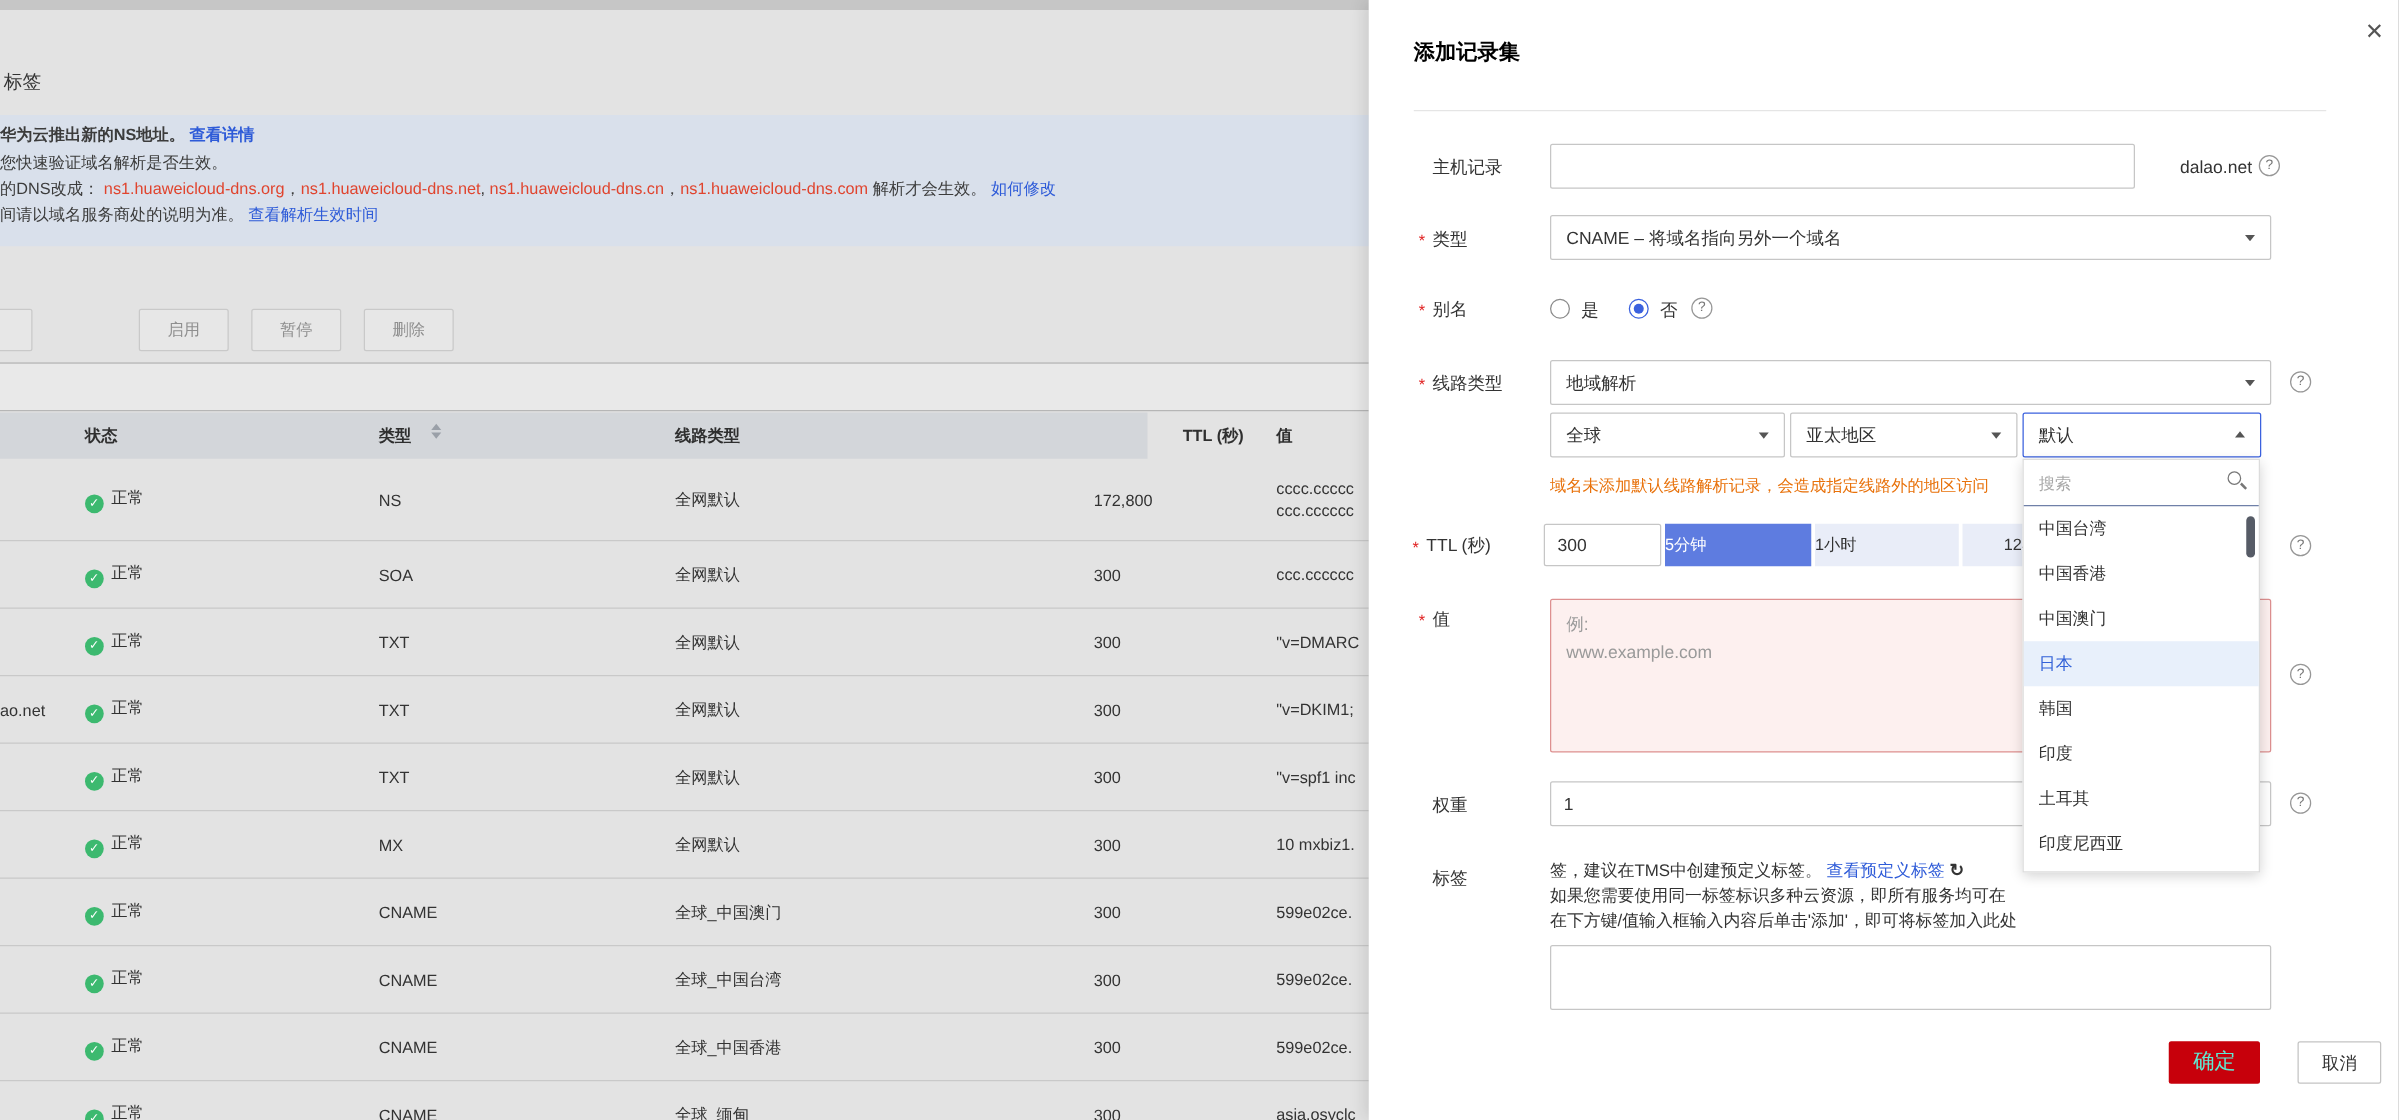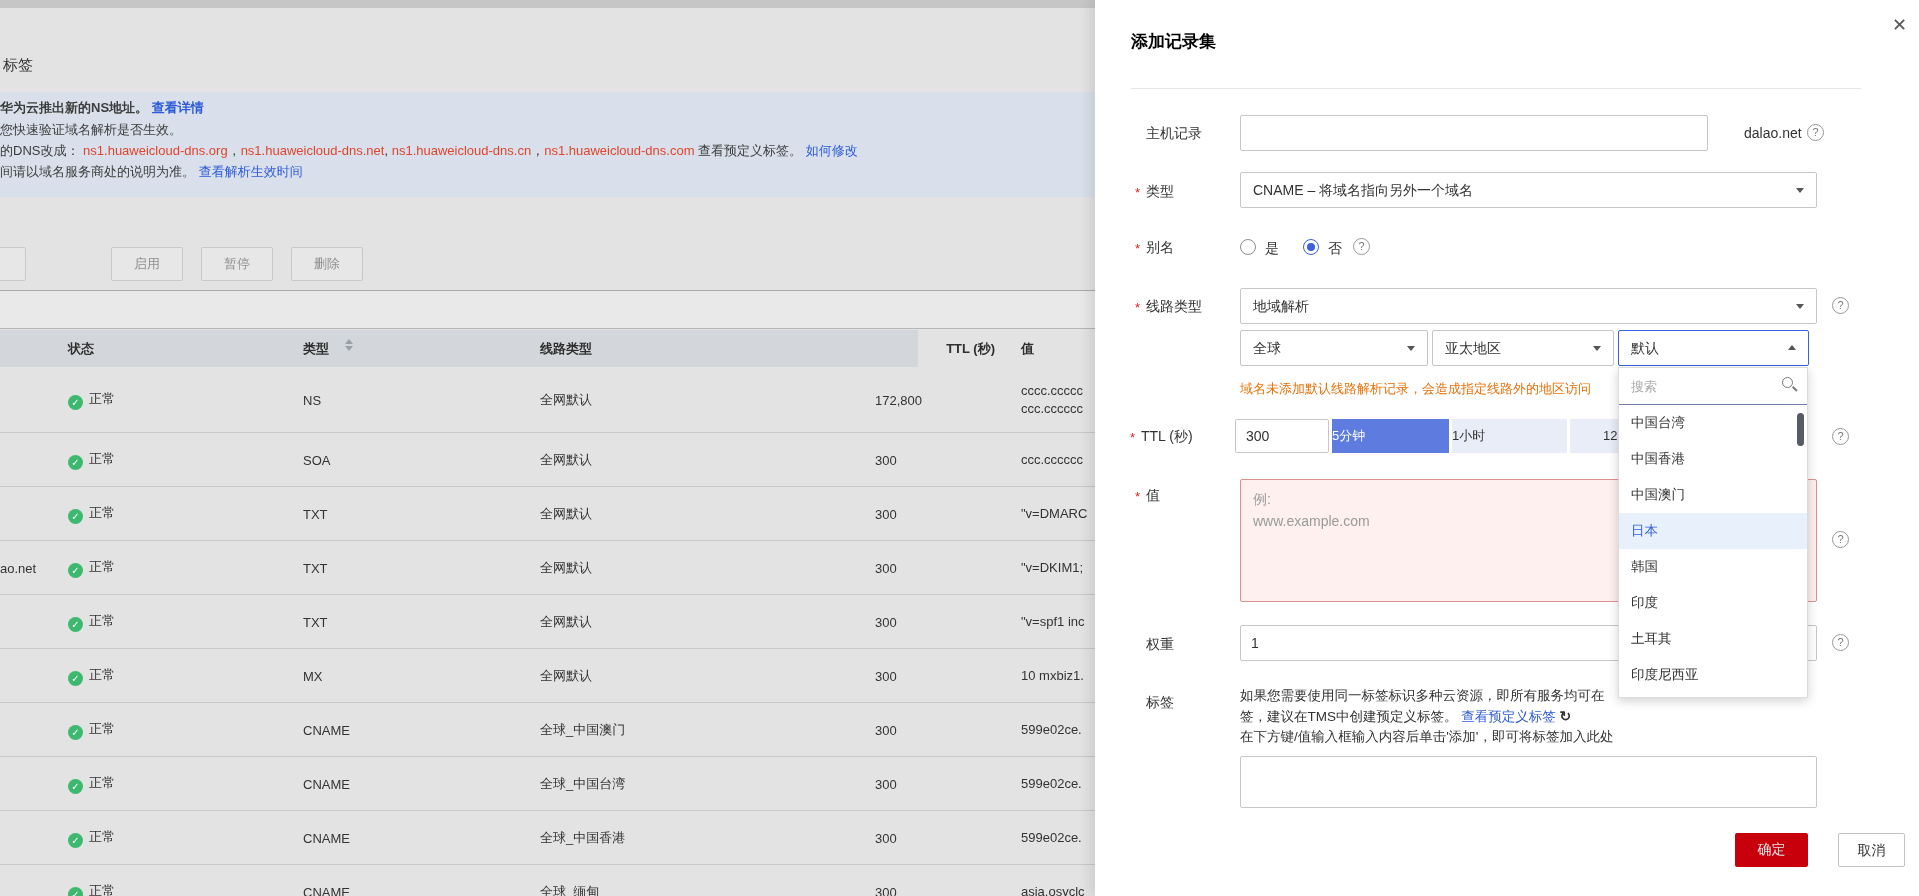--- a/index.html
+++ b/index.html
@@ -79,21 +79,21 @@
 
   .ttl-btn { height:34px; line-height:34px; text-align:left; font-size:13px; background:#e9edf8; color:#333; }
   .ttl-btn.sel-b { background:#5e7ce0; color:#fff; }
 
   .err-area { background:#fdf0ef; border:1px solid #dd9090; border-radius:2px; }
   .ph { font-size:14px; color:#9a9a9a; line-height:22px; }
 
   .tag-desc { font-size:13.5px; line-height:20px; color:#333; white-space:nowrap; }
   .refresh-ico { color:#333; font-weight:bold; font-size:14px; }
 
-  .btn-ok { background:#c7000b; color:#e5e5e5; border:none; border-radius:2px; font-size:14px; }
+  .btn-ok { background:#c7000b; color:#5eead4; border:none; border-radius:2px; font-size:17px; }
   .btn-cancel { background:#fff; color:#333; border:1px solid #c3c3c3; border-radius:2px; font-size:14px; }
   .btn-ok, .btn-cancel { height:34px; text-align:center; line-height:32px; cursor:pointer; }
 
   
   .dropdown {
     left:1618px; top:367px; width:190px; background:#fff; z-index:50;
     border:1px solid #dcdcdc; box-shadow:0 3px 10px rgba(0,0,0,.18);
   }
   .dd-search { position:relative; height:37px; border-bottom:1px solid #6f80a8; }
   .dd-search .ph-txt { position:absolute; left:12px; top:10px; font-size:13px; color:#a8a8a8; }
@@ -115,21 +115,21 @@
     <div class="bl" style="top:7px;font-weight:bold;">
       <span>华为云推出新的NS地址。</span>
       <a>查看详情</a>
     </div>
     <div class="bl" style="top:29px;">
       <span>您快速验证域名解析是否生效。</span>
     </div>
     <div class="bl" style="top:50px;">
       <span>的DNS改成：</span>
       <span class="ns-red">ns1.huaweicloud-dns.org</span><span>，</span><span class="ns-red">ns1.huaweicloud-dns.net</span><span>, </span><span class="ns-red">ns1.huaweicloud-dns.cn</span><span>，</span><span class="ns-red">ns1.huaweicloud-dns.com</span>
-      <span>查看预定义标签。</span>
+      <span>解析才会生效。</span>
       <a>如何修改</a>
     </div>
     <div class="bl" style="top:71px;">
       <span>间请以域名服务商处的说明为准。</span>
       <a>查看解析生效时间</a>
     </div>
   </div>
 
   <div class="abs tb-btn" style="left:-44px; width:70px;"></div>
   <div class="abs tb-btn" style="left:111px; width:72px;">启用</div>
@@ -302,26 +302,26 @@
       </div>
     </div>
     <span class="abs help" style="left:737px; top:531px;">?</span>
 
     <span class="abs flabel" style="left:51px; top:636px;">权重</span>
     <input class="abs inp" style="left: 145px; top: 625px; width: 577px; padding: 0px 10px;" value="1">
     <span class="abs help" style="left:737px; top:634px;">?</span>
 
     <span class="abs flabel" style="left:51px; top:694px;">标签</span>
     <div class="abs tag-desc" style="left:145px; top:686px;">
-      <div>如果您需要使用同一标签标识多种云资源，即所有服务均可在</div>
       <div>
         <span>签，建议在TMS中创建预定义标签。</span>
         <a class="lnk">查看预定义标签</a>
         <span class="refresh-ico">↻</span>
       </div>
+      <div>如果您需要使用同一标签标识多种云资源，即所有服务均可在</div>
       <div>在下方键/值输入框输入内容后单击'添加'，即可将标签加入此处</div>
     </div>
     <div class="abs inp" style="left:145px; top:756px; width:577px; height:52px;"></div>
 
     <div class="abs btn-ok" style="left:640px; top:833px; width:73px;">确定</div>
     <div class="abs btn-cancel" style="left:743px; top:833px; width:67px;">取消</div>
   </div>
 
   <div class="abs dropdown">
     <div class="dd-search">

